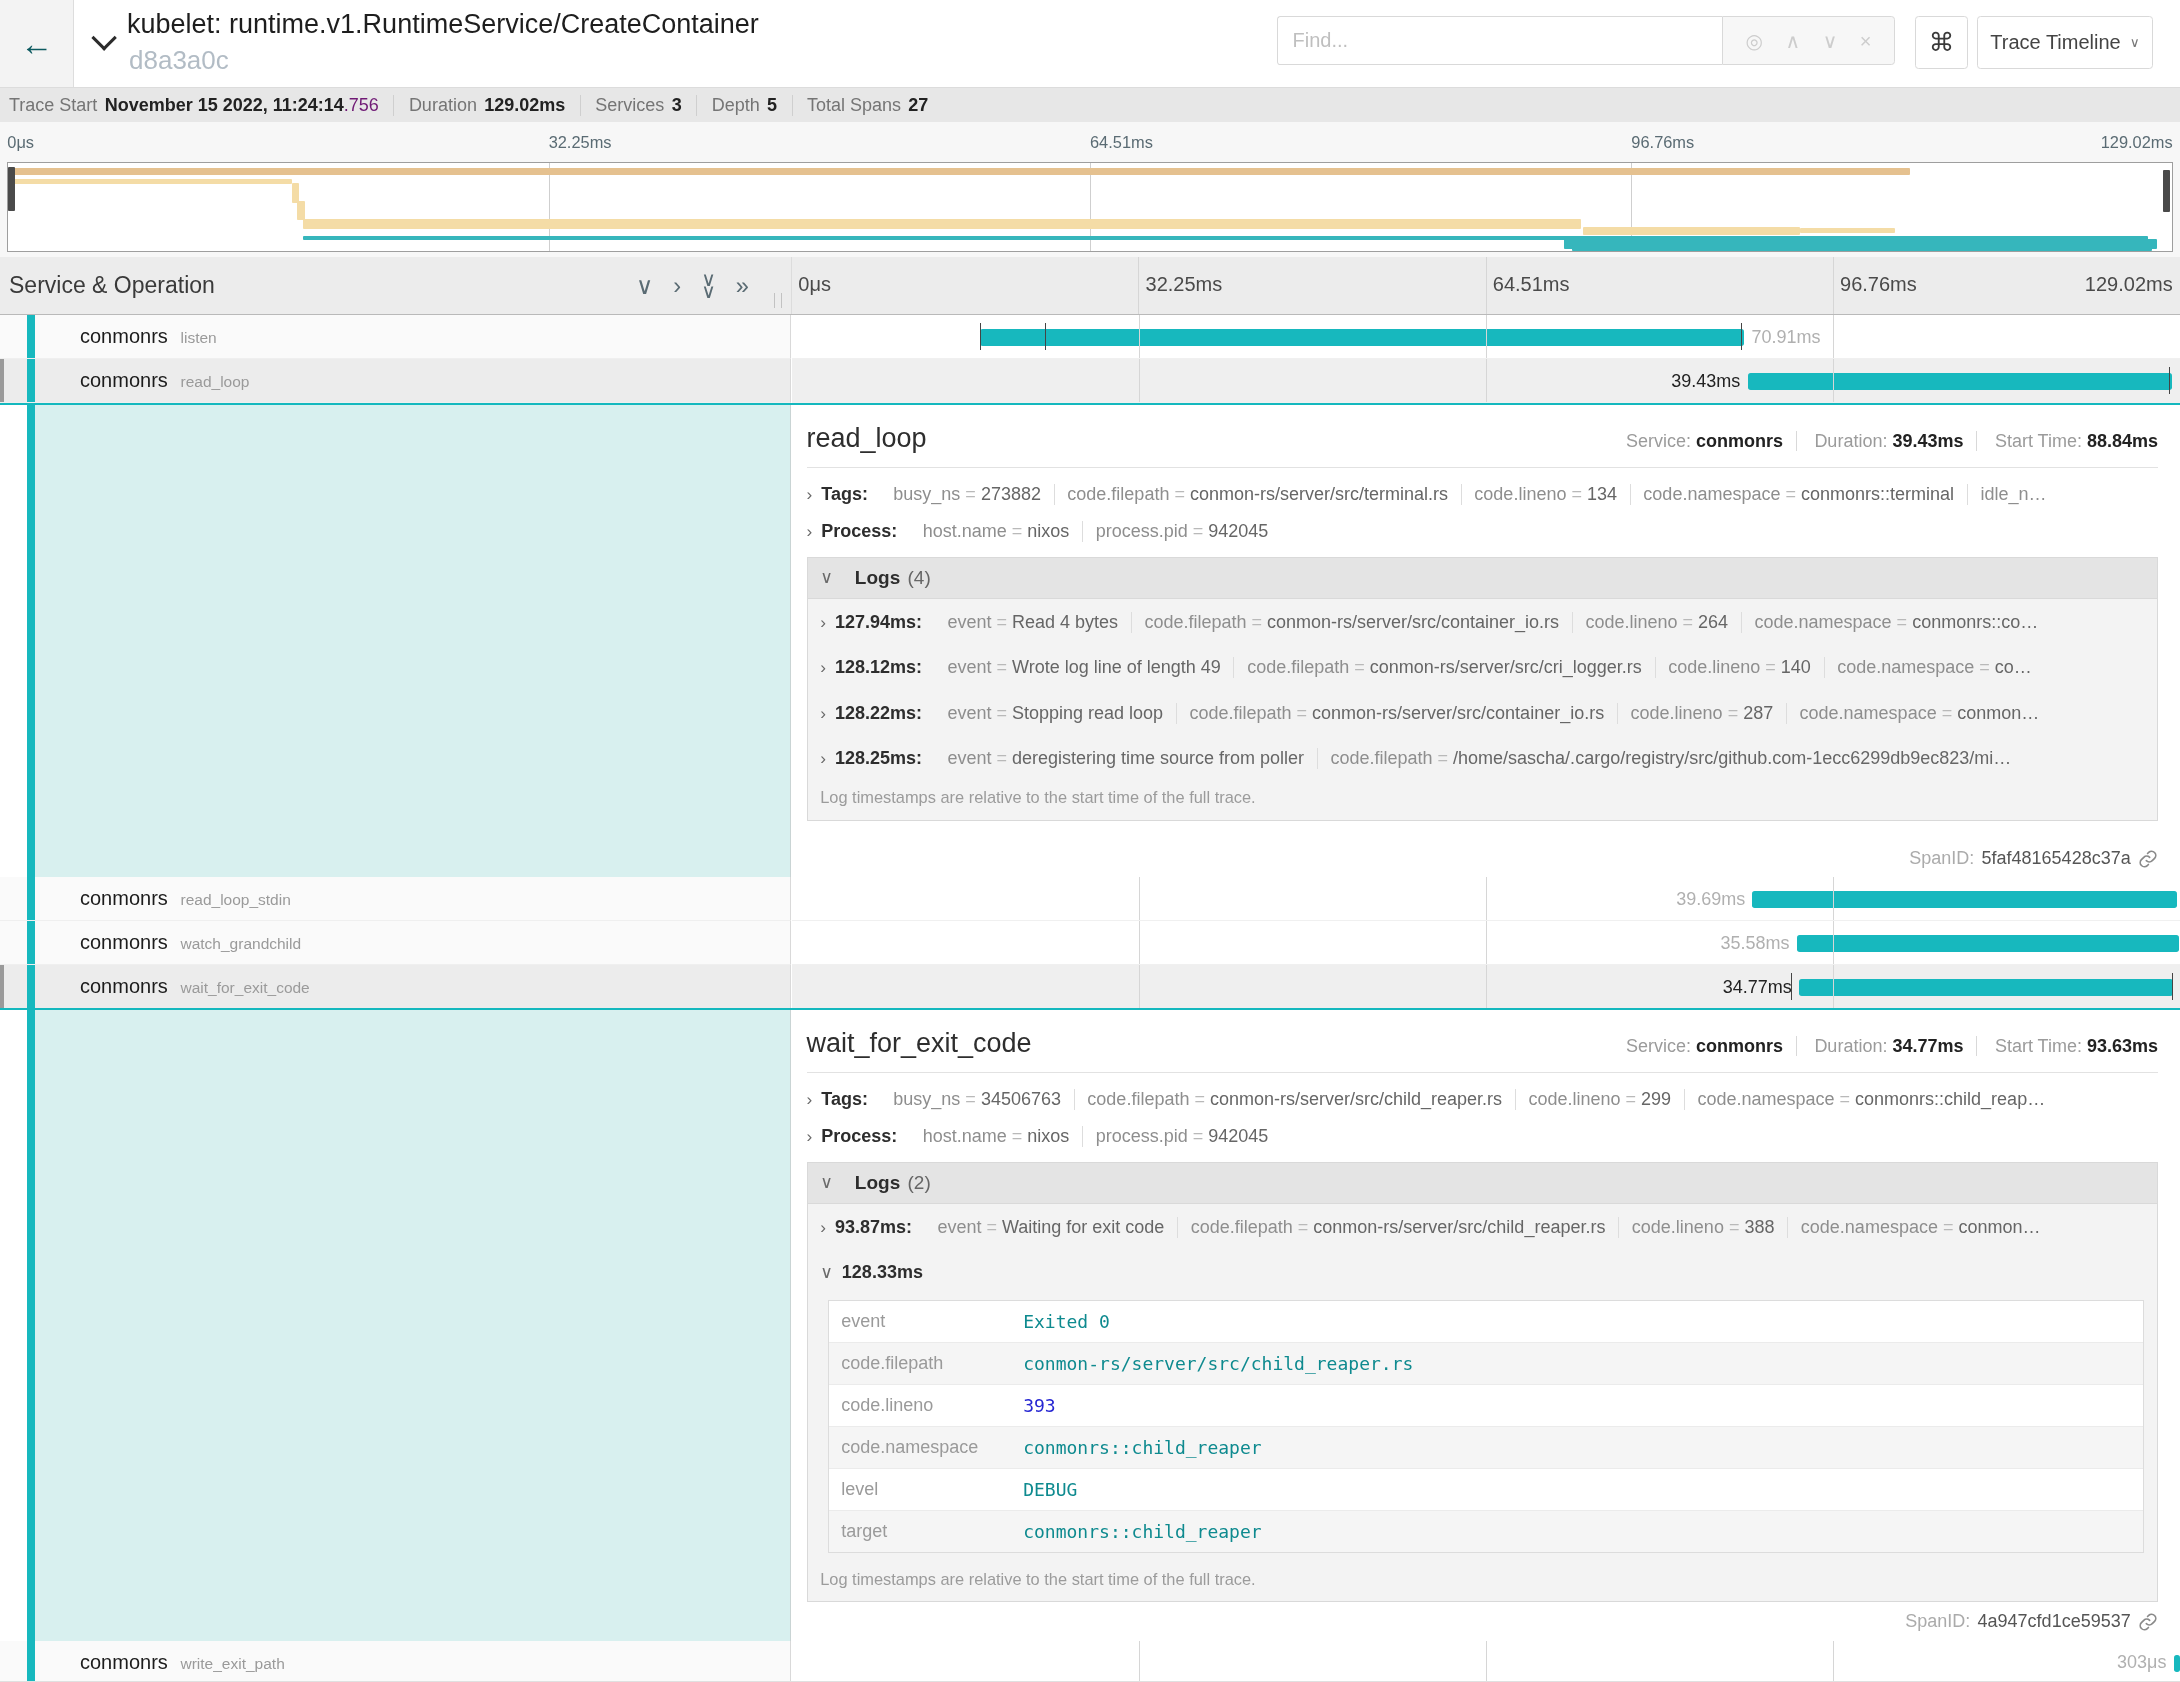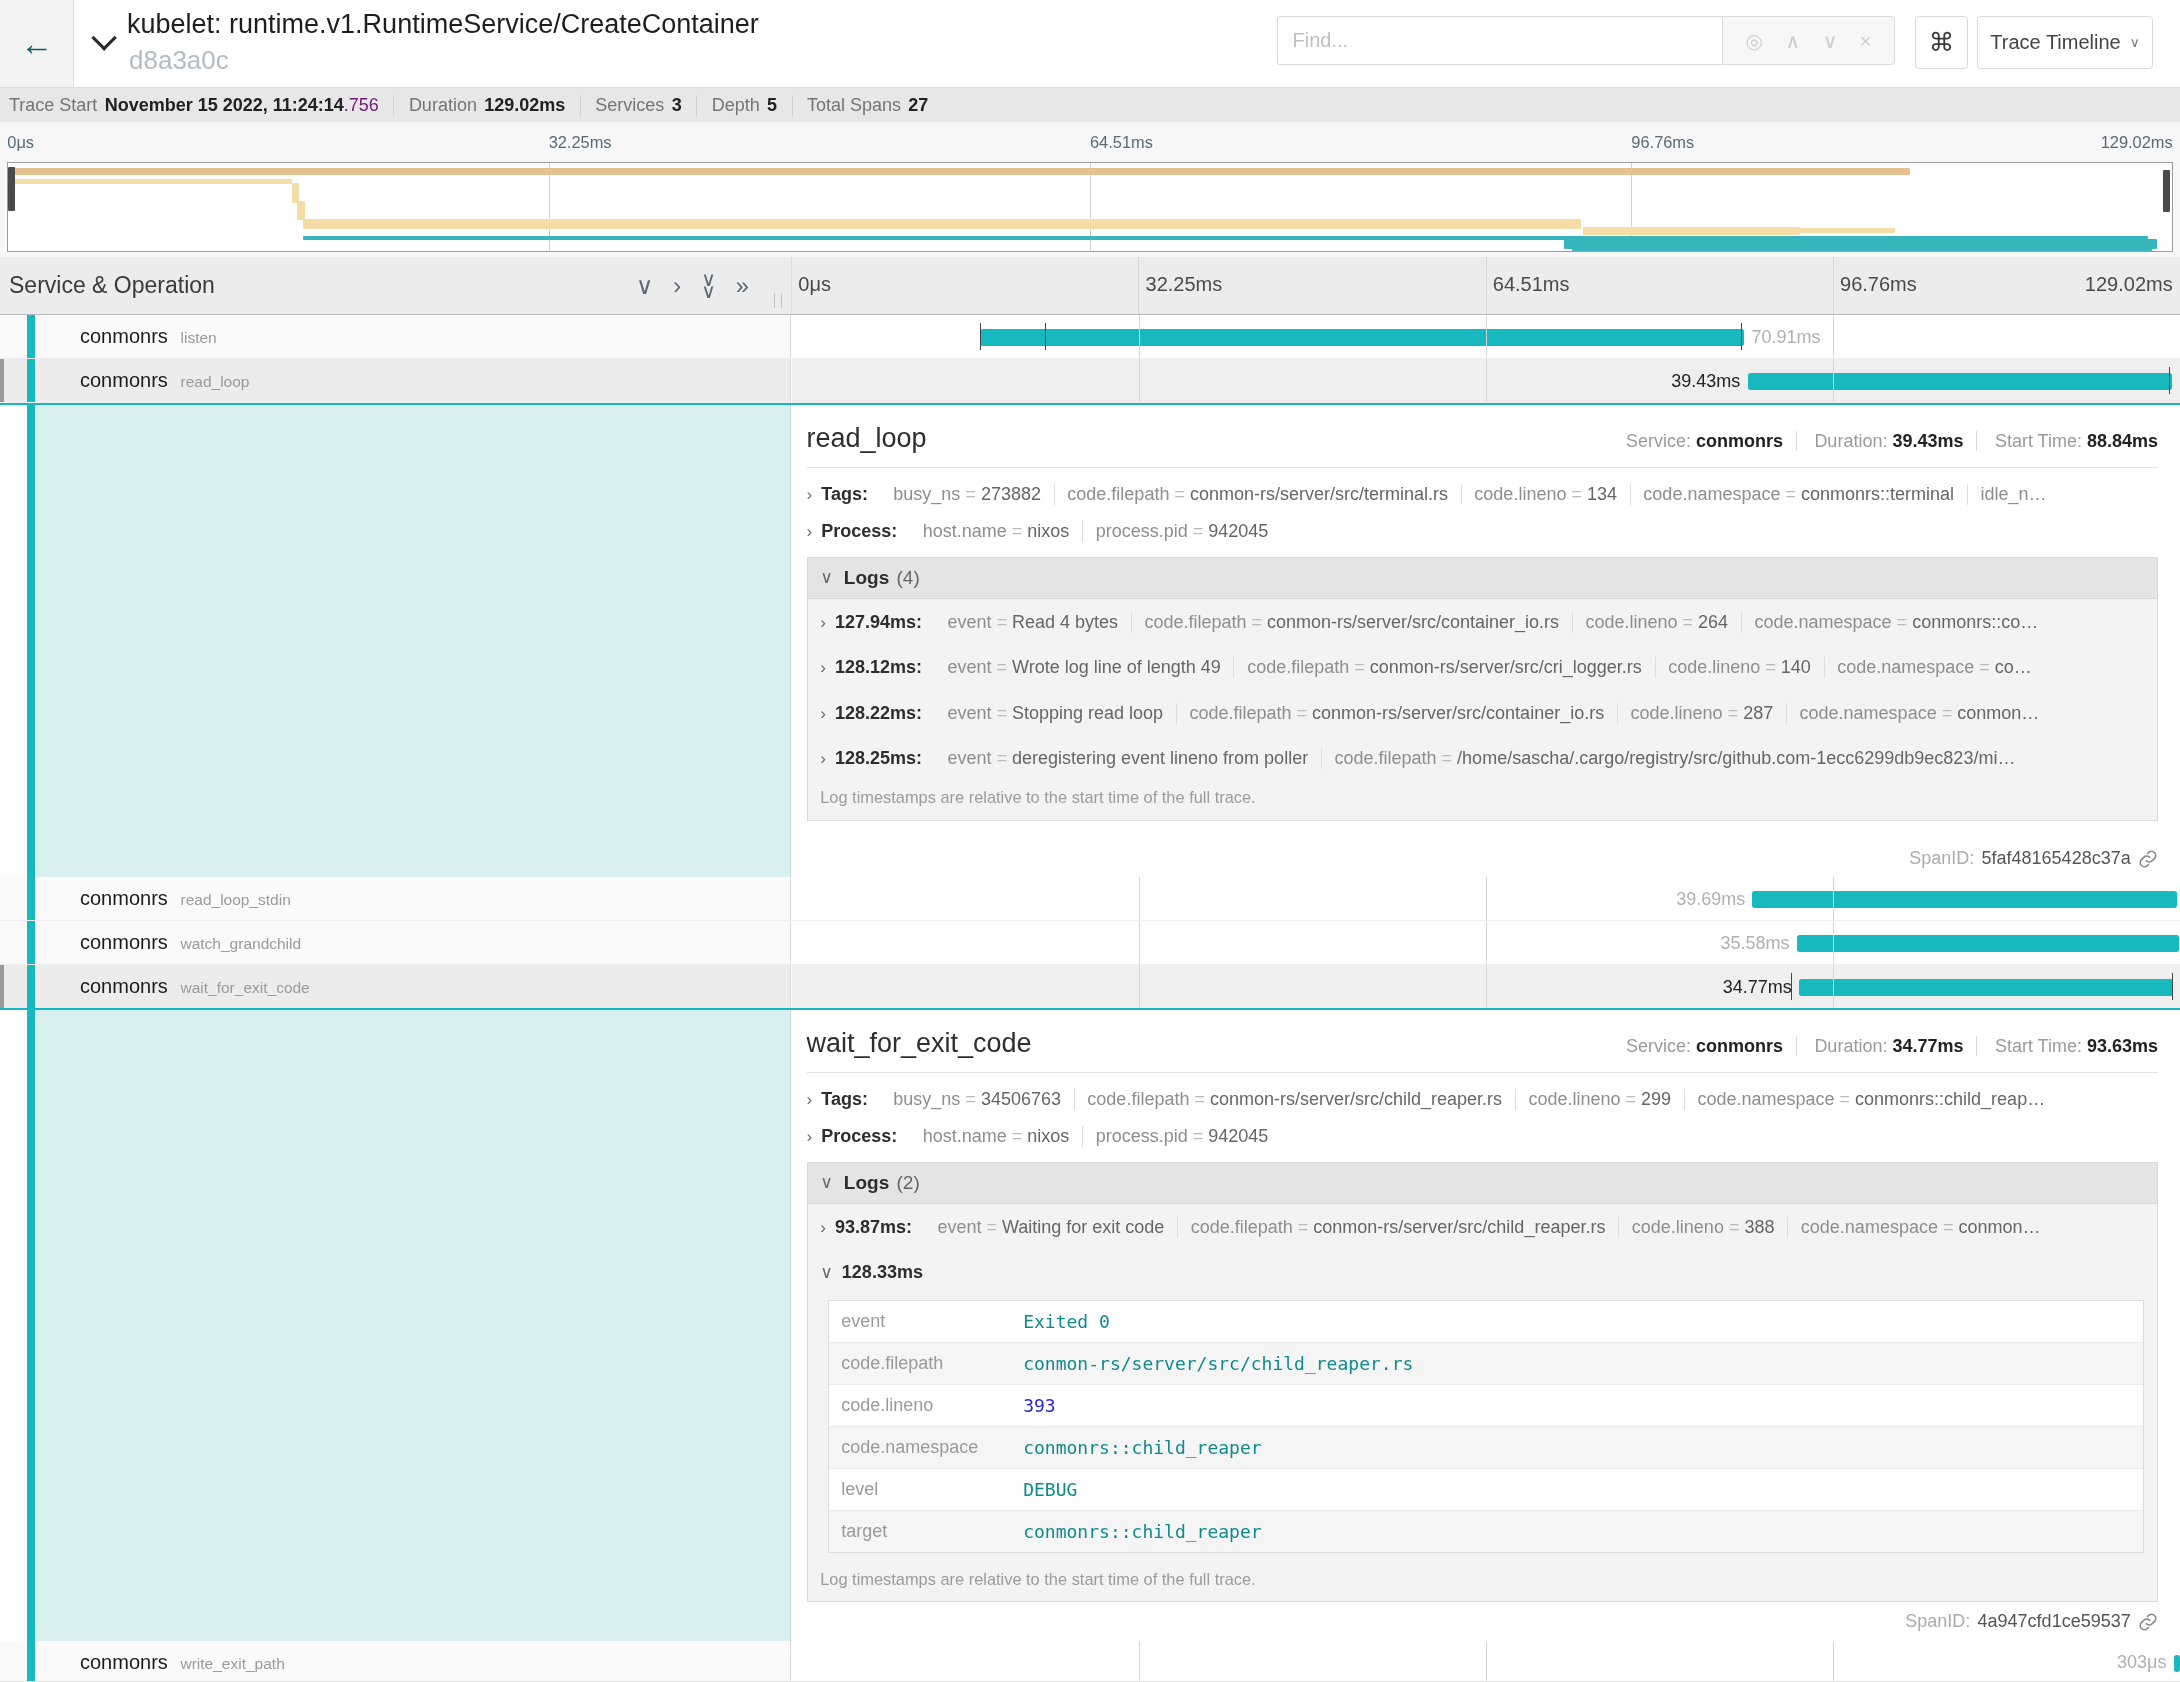--- a/index.html
+++ b/index.html
@@ -96,21 +96,21 @@
   .ti:first-of-type{padding-left:0;}
   .ti:last-child{border-right:none;}
   .ti .k{color:#8e8e8e;}
   .ti .k::after{content:"\00a0=\00a0";color:#b9b9b9;}
   .ti.noeq .k::after{content:"";}
   .ti .v{color:#666;}
   .logbox{margin-top:14.5px;border:0.9px solid #d9d9d9;background:#f3f3f3;margin-right:0;}
   .loghead{height:40px;background:#e4e4e4;display:flex;align-items:center;padding-left:12.7px;
            font-size:19px;cursor:pointer;border-bottom:0.9px solid #d9d9d9;}
   .loghead .cnt{color:#666;font-weight:400;margin-left:7.3px;}
-  .loghead b{color:#2d2d2d;margin-left:2px;}
+  .loghead b{color:#2d2d2d;margin-left:13px;}
   .logentry{display:flex;align-items:baseline;padding:12.7px 12.7px 11.8px 12.7px;font-size:18px;
             white-space:nowrap;overflow:hidden;cursor:pointer;}
   .lts{font-weight:700;color:#2d2d2d;margin-right:12.7px;flex:none;}
   .lognote{padding:7.3px 12.7px 12.7px 12.7px;font-size:16.4px;color:#9b9b9b;}
   .kvt{margin:5.5px 12.7px 9px 20px;background:#fff;border:0.9px solid #dcdcdc;}
   .kvr{display:flex;height:41px;align-items:center;border-bottom:0.9px solid #ebebeb;font-size:18px;}
   .kvr:nth-child(even){background:#f5f5f5;}
   .kvr:last-child{border-bottom:none;}
   .kvk{width:182px;flex:none;padding-left:12.7px;color:#9a9a9a;}
   .kvv{font-family:"DejaVu Sans Mono",monospace;color:#0e8a8f;}
@@ -314,21 +314,21 @@
           <span class="chev">›</span>
           <span class="lts">128.22ms:</span>
           <span class="ti"><span class="k">event</span><span class="v">Stopping read loop</span></span>
           <span class="ti"><span class="k">code.filepath</span><span class="v">conmon-rs/server/src/container_io.rs</span></span>
           <span class="ti"><span class="k">code.lineno</span><span class="v">287</span></span>
           <span class="ti"><span class="k">code.namespace</span><span class="v">conmon…</span></span>
         </div>
         <div class="logentry">
           <span class="chev">›</span>
           <span class="lts">128.25ms:</span>
-          <span class="ti"><span class="k">event</span><span class="v">deregistering event lineno from poller</span></span>
+          <span class="ti"><span class="k">event</span><span class="v">deregistering time source from poller</span></span>
           <span class="ti"><span class="k">code.filepath</span><span class="v">/home/sascha/.cargo/registry/src/github.com-1ecc6299db9ec823/mi…</span></span>
         </div>
         <div class="lognote">Log timestamps are relative to the start time of the full trace.</div>
       </div>
       <div class="spanidrow">
         <span class="sl">SpanID:</span>
         <span class="sv">5faf48165428c37a</span>
         <span class="linkico">
           <svg width="20" height="20" viewBox="0 0 24 24" fill="none" stroke="#8a8a8a" stroke-width="2" stroke-linecap="round">
             <path d="M10 14a5 5 0 0 0 7.07 0l2.83-2.83a5 5 0 0 0-7.07-7.07L11.5 5.4"></path>

